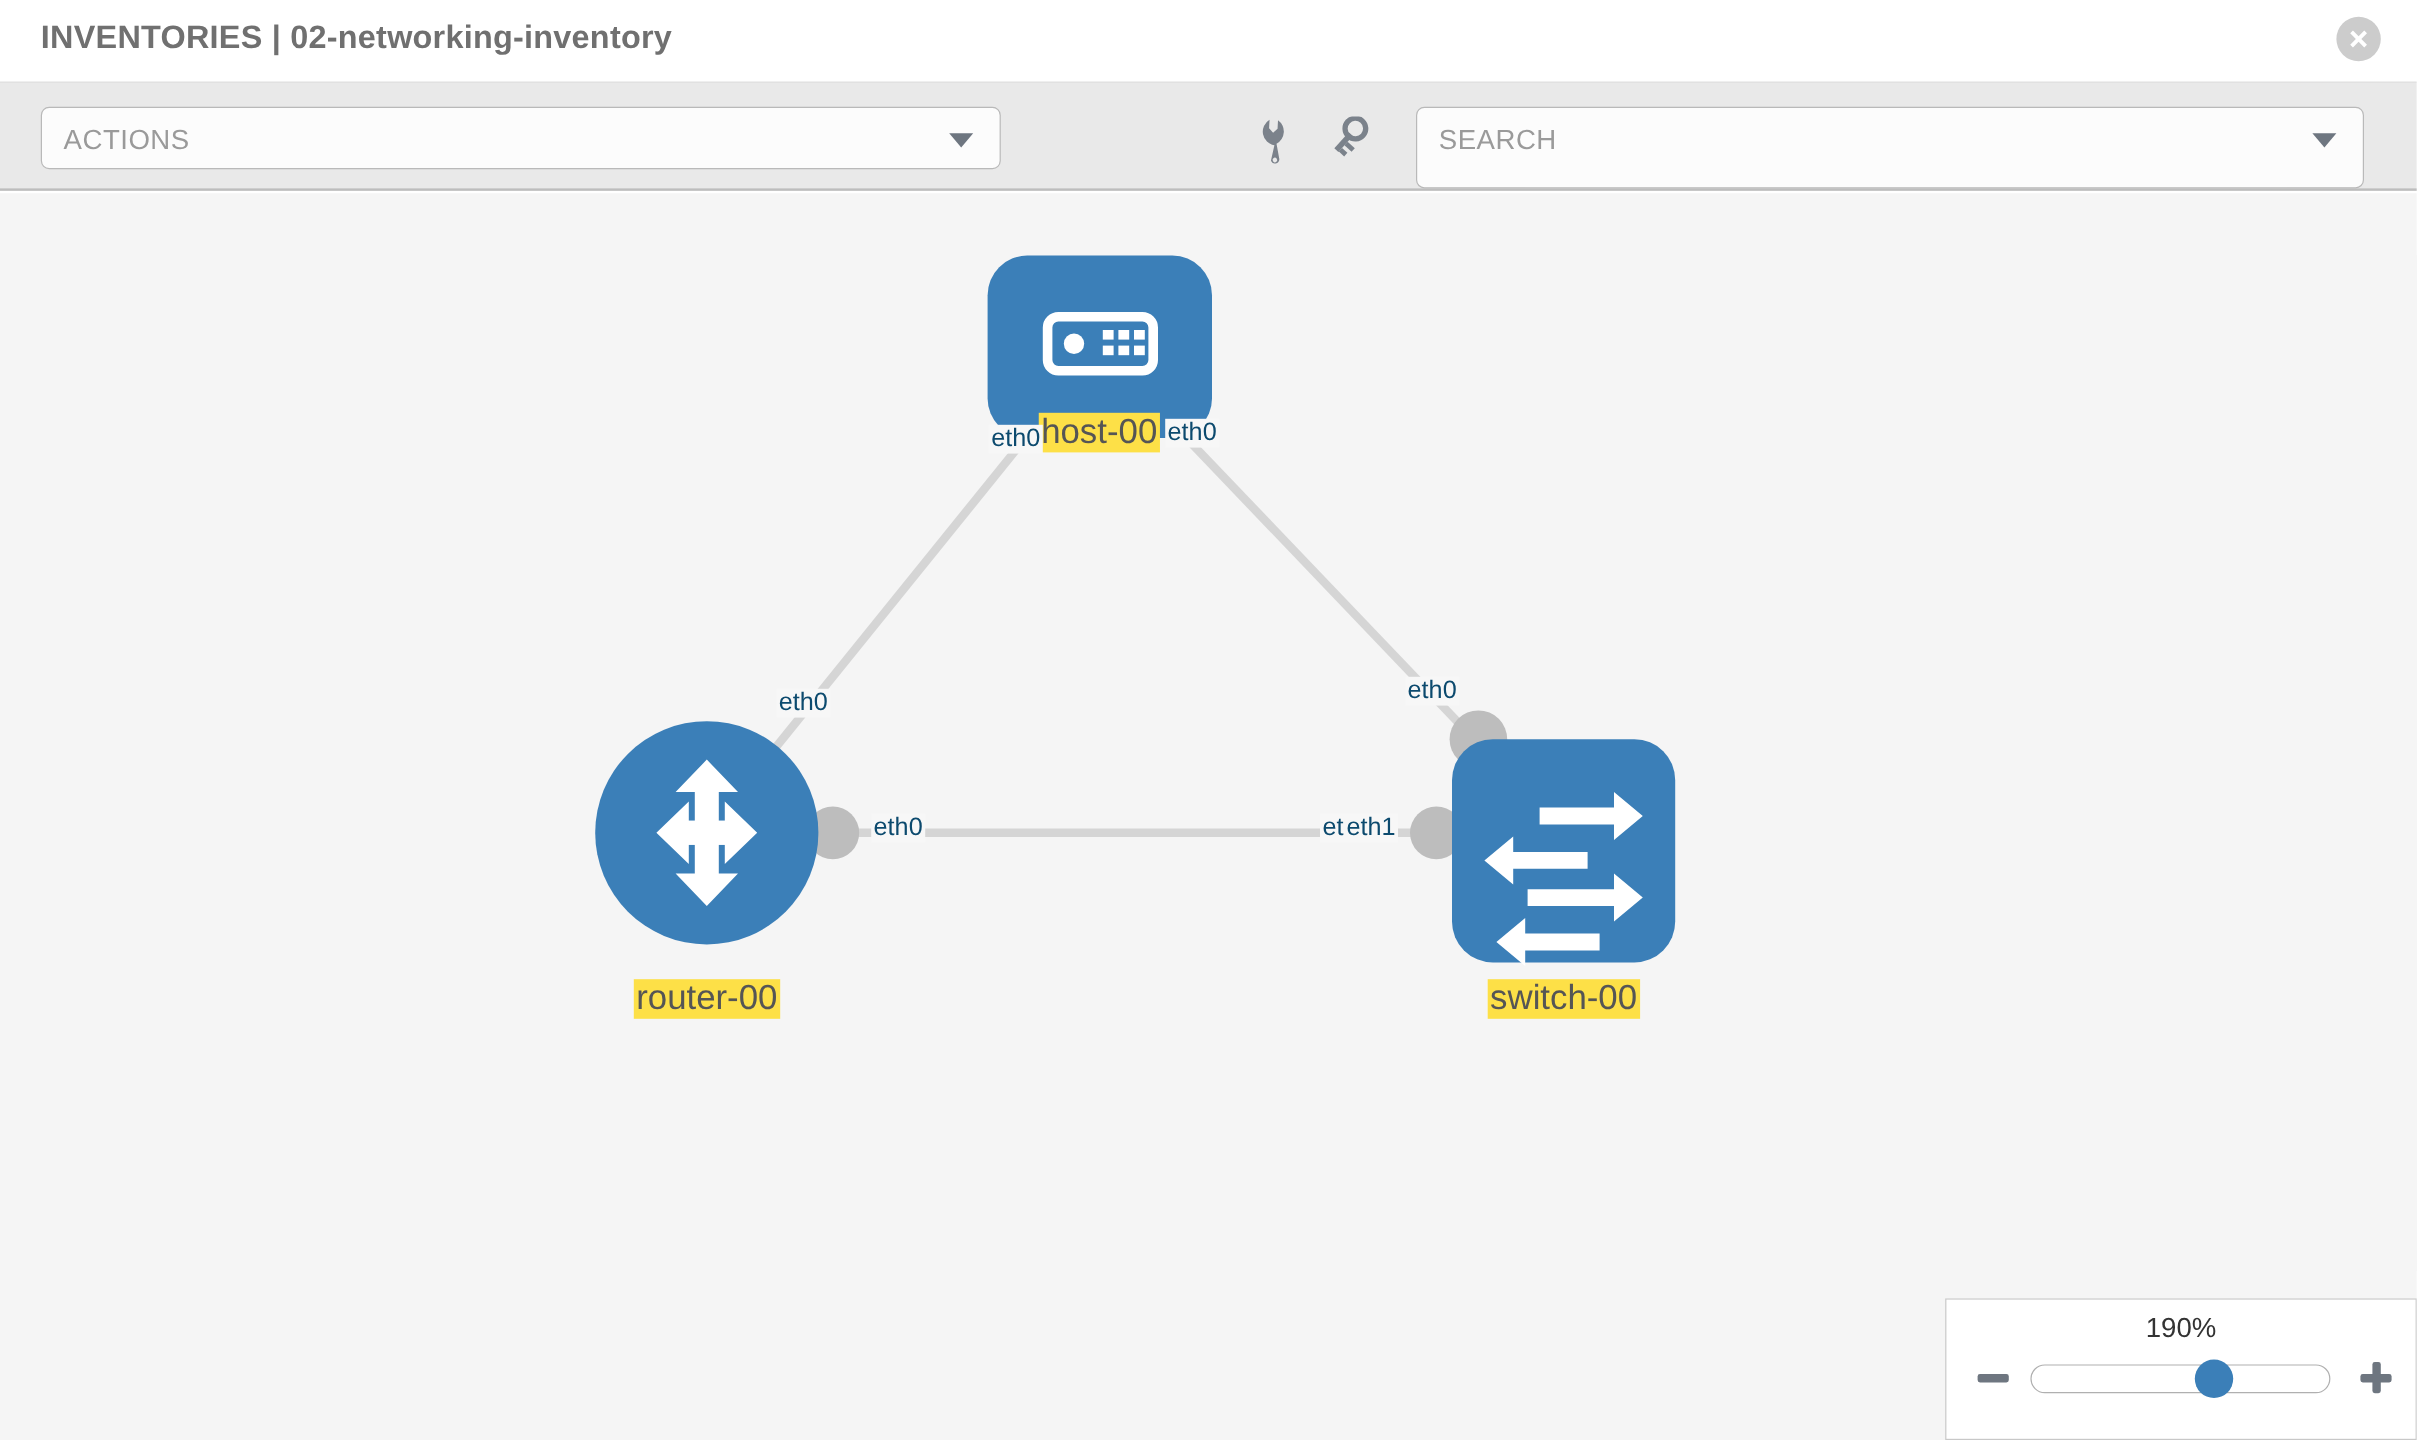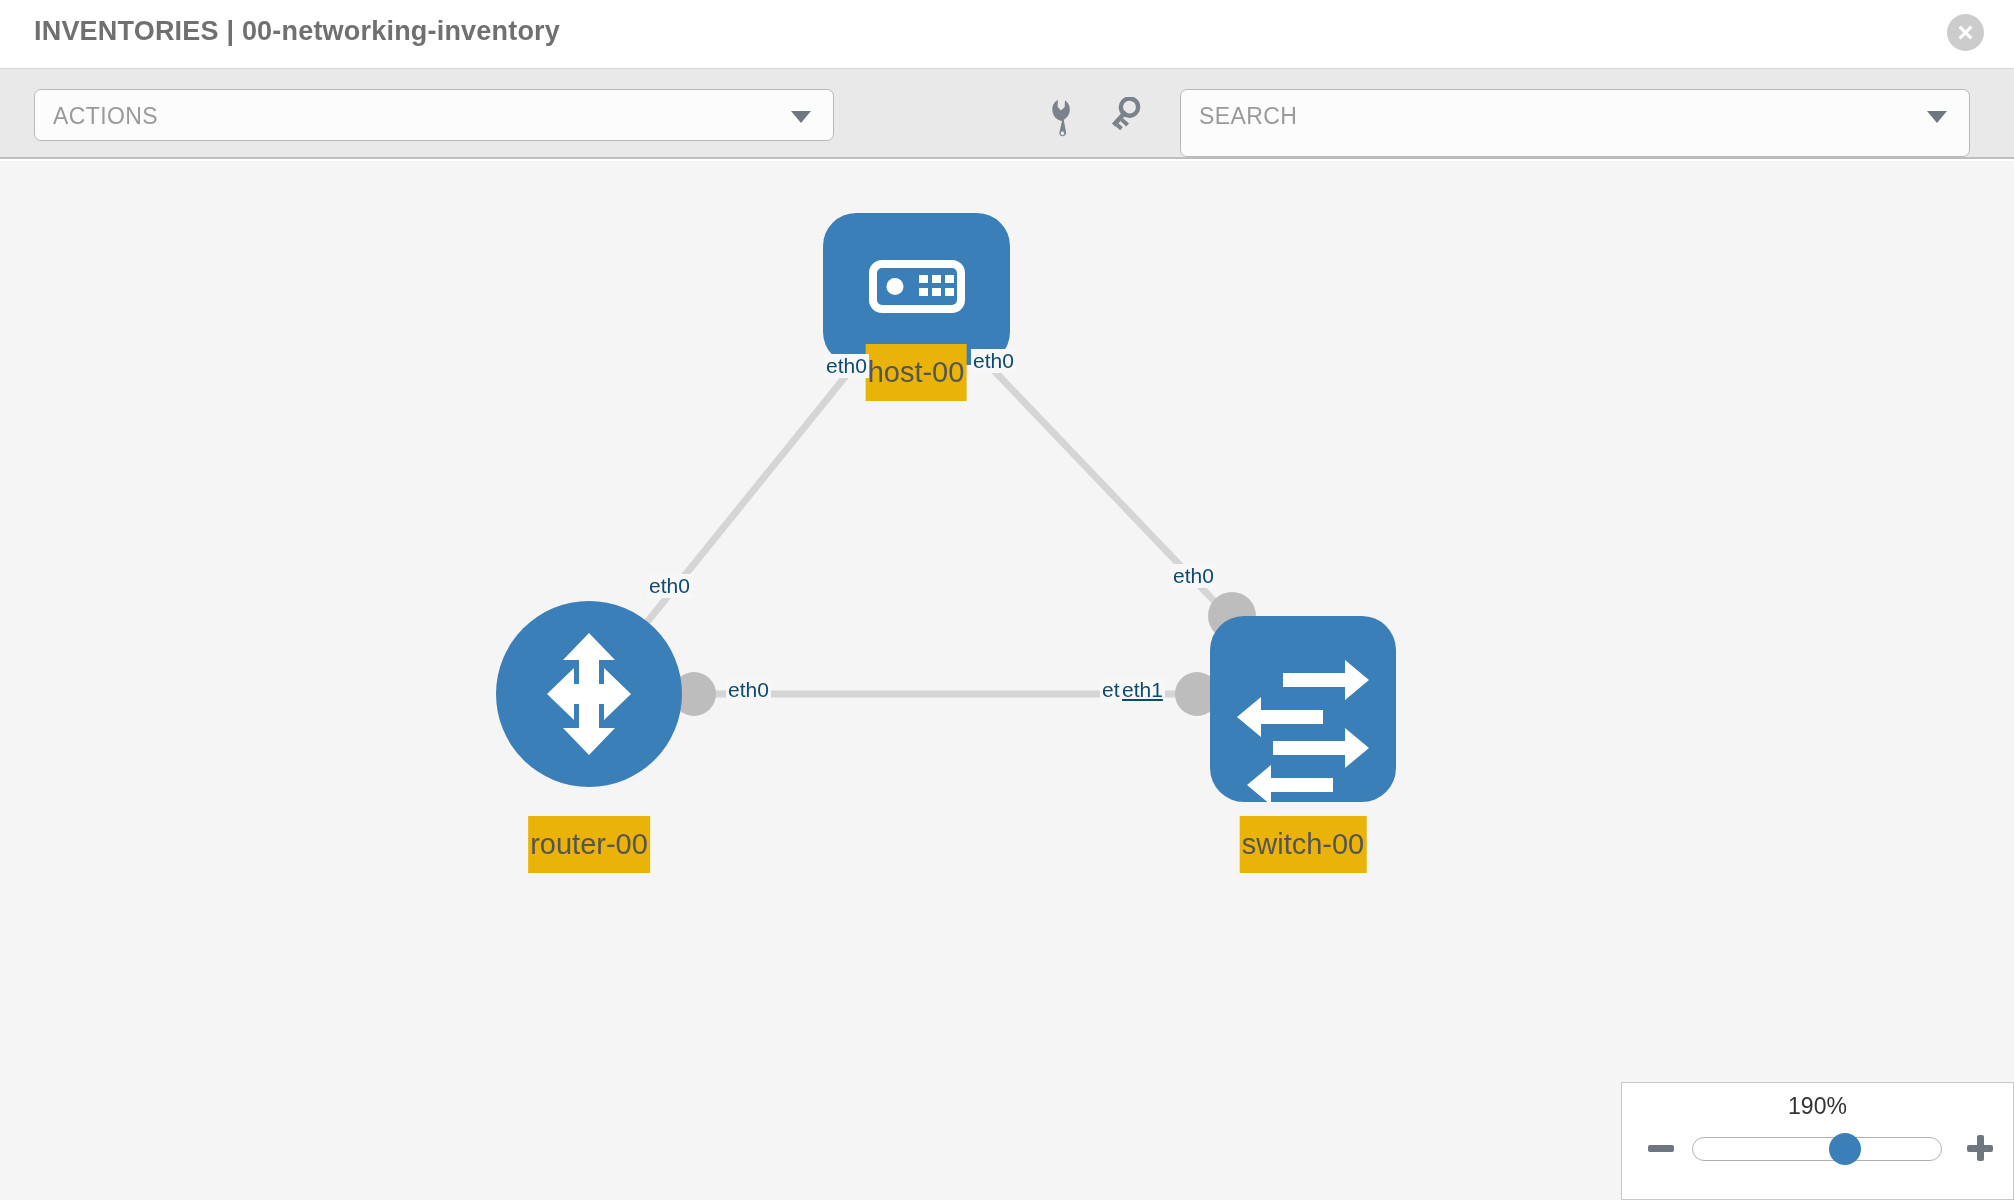--- a/index.html
+++ b/index.html
@@ -134,24 +134,24 @@
     left: 0; top: 0;
     width: 2014px;
     height: 1039px;
   }
 
   
   .node-label {
     position: absolute;
     font-size: 29px;
     color: #555555;
-    background: #eab308;
+    background: #fde047;
     white-space: nowrap;
     transform: translateX(-50%);
-    padding: 12px 2px;
+    padding: 0 2px;
   }
   .edge-label {
     position: absolute;
     font-size: 21px;
     color: #0c4a6e;
     background: #f7f7f7;
     white-space: nowrap;
     padding: 0 2px;
   }
 
@@ -211,21 +211,21 @@
     background: #3b7fb8;
     cursor: grab;
   }
 </style>
 </head>
 <body>
 
 <div id="app">
 
   <div class="header">
-    <div class="header-title">INVENTORIES | 00-networking-inventory</div>
+    <div class="header-title">INVENTORIES | 02-networking-inventory</div>
     <div class="close-btn">
       <svg width="37" height="37" viewBox="0 0 37 37" aria-hidden="true">
         <path d="M11.5 13.8 L13.8 11.5 L18.5 16.2 L23.2 11.5 L25.5 13.8 L20.8 18.5 L25.5 23.2 L23.2 25.5 L18.5 20.8 L13.8 25.5 L11.5 23.2 L16.2 18.5 Z" fill="#ffffff"></path>
       </svg>
     </div>
   </div>
 
   <div class="toolbar">
 
     <div class="actions-select">
@@ -329,21 +329,21 @@
     <div class="node-label" style="left:916px; top:183px;">host-00</div>
     <div class="node-label" style="left:589px; top:655px;">router-00</div>
     <div class="node-label" style="left:1303px; top:655px;text-align:right;">switch-00</div>
 
     <div class="edge-label" style="left:824px; top:193px;">eth0</div>
     <div class="edge-label" style="left:971px; top:188px;">eth0</div>
     <div class="edge-label" style="left:647px; top:413px;">eth0</div>
     <div class="edge-label" style="left:1171px; top:403px;">eth0</div>
     <div class="edge-label" style="left:726px; top:517px;">eth0</div>
     <div class="edge-label" style="left:1100px; top:517px;">eth</div>
-    <div class="edge-label" style="left:1120px; top:517px;text-decoration:underline;">eth1</div>
+    <div class="edge-label" style="left:1120px; top:517px;">eth1</div>
 
   </div>
 
   <div class="zoom-panel">
     <div class="zoom-level">190%</div>
     <div class="zoom-row">
 
       <div class="zoom-minus">
         <svg width="34" height="34" viewBox="0 0 34 34" aria-hidden="true">
           <rect x="4" y="14" width="26" height="7" rx="2" fill="#6e7680"></rect>

